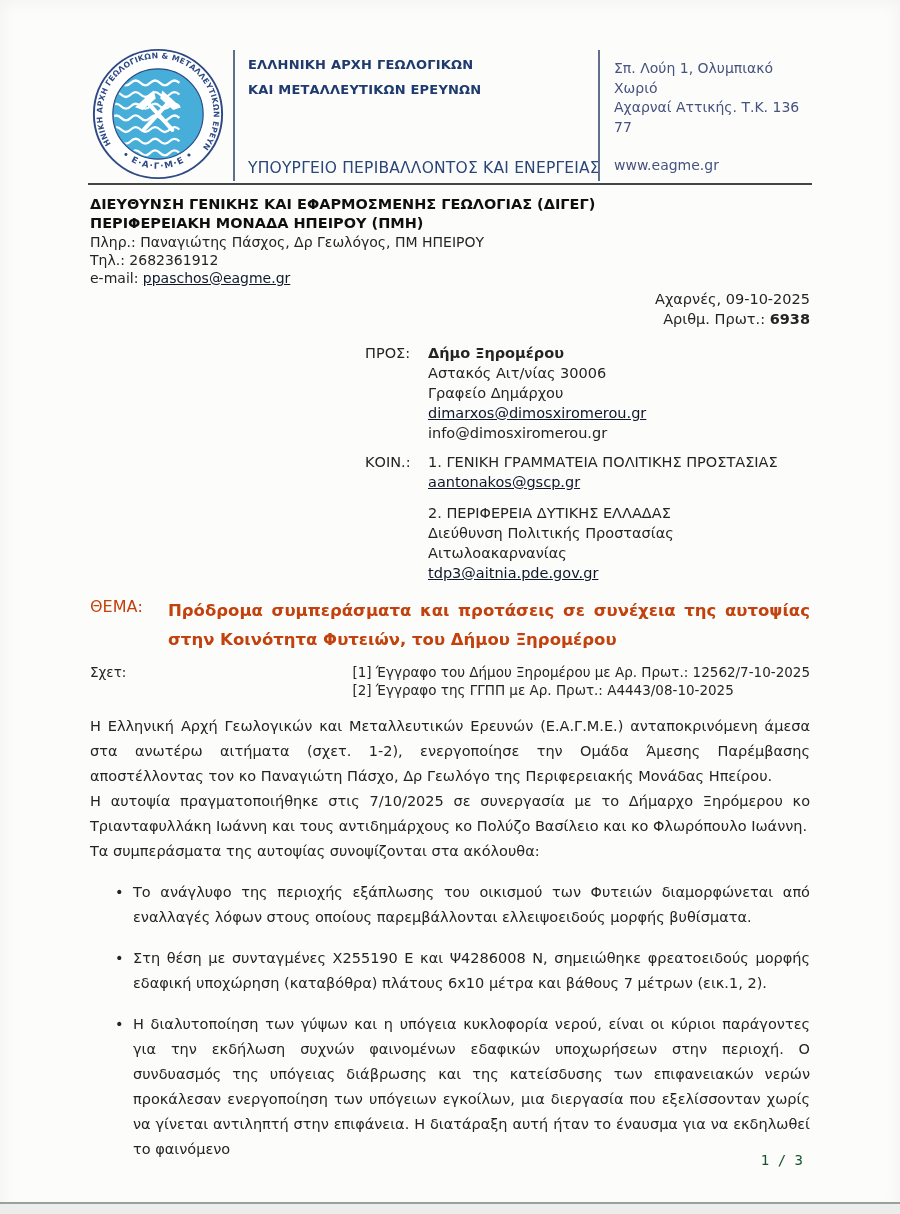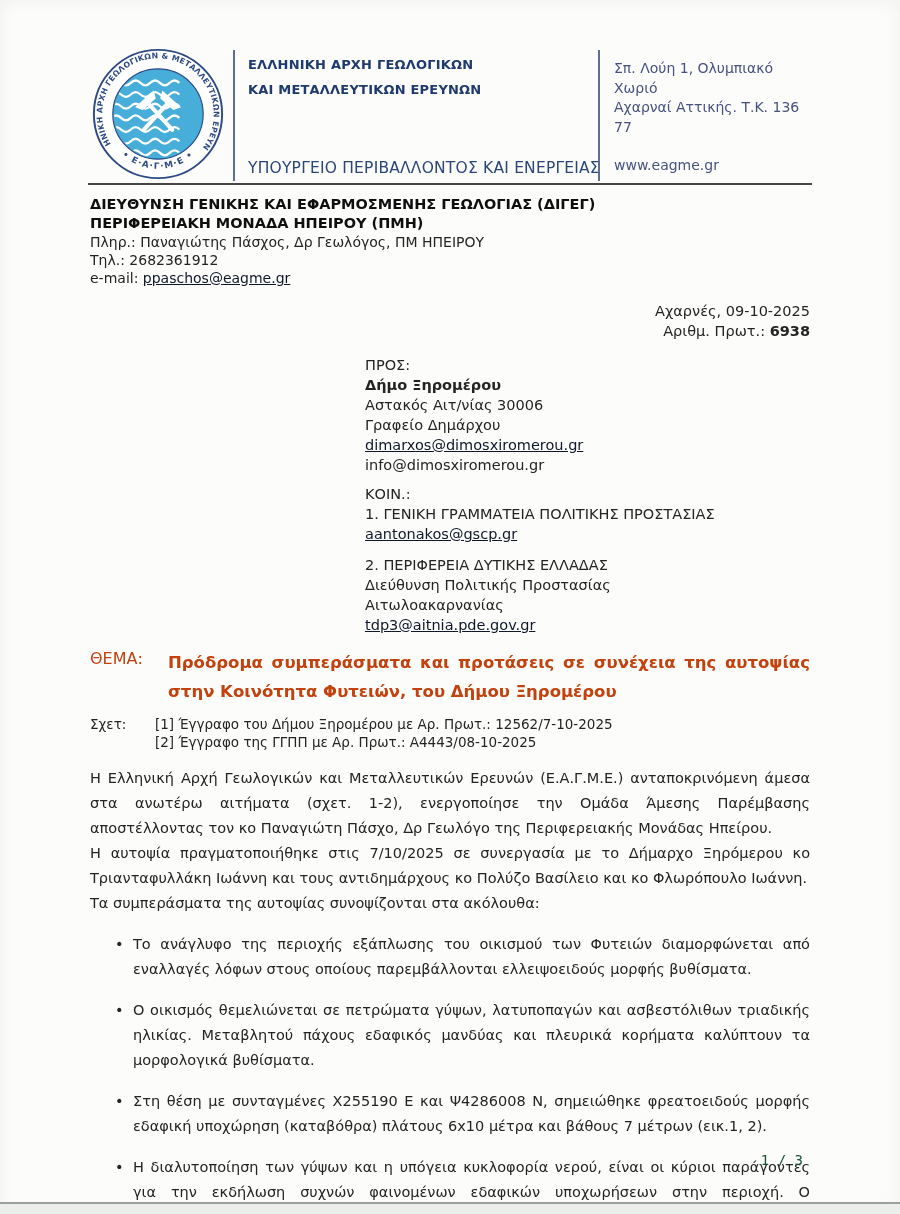--- a/index.html
+++ b/index.html
@@ -25,36 +25,36 @@
 
   .header-rule { position:absolute; top:183px; left:88px; right:88px; height:0; border-top:2.5px solid #454545; }
 
   
   .content { position:absolute; top:195px; left:90px; right:90px; }
 
   .dept-bold { font-weight:bold; font-size:14.5px; line-height:19px; color:#0f0f0f; }
   .dept-line { font-size:14px; line-height:18px; color:#242424; }
   a.doc-link { color:#0f172a; text-decoration:underline; }
 
-  .meta-block { margin-top:15px; text-align:right; font-size:14.5px; line-height:19.5px; color:#242424; }
+  .meta-block { margin-top:3px; text-align:right; font-size:14.5px; line-height:19.5px; color:#242424; }
   .meta-block b { font-weight:bold; }
 
-  .addr-row { display:flex; margin-left:275px; font-size:14.5px; line-height:20px; color:#242424;flex-direction:column; }
+  .addr-row { display:flex; margin-left:275px; font-size:14.5px; line-height:20px; color:#242424; }
   .addr-row.to { margin-top:14px; }
   .addr-row.cc { margin-top:9px; }
   .addr-label { width:63px; flex:none; }
   .addr-content {}
   .to-name { font-weight:bold; }
   .cc-group-2 { margin-top:11px; }
 
   .subject-row { display:flex; margin-top:13px; font-size:16.5px; color:#c2410c; }
   .subject-label { width:78px; flex:none; font-size:16px; padding-top:1px; }
   .subject-text { font-weight:bold; line-height:29px; text-align:justify; }
 
-  .refs-row { display:flex; margin-top:9px; font-size:13.5px; line-height:18px; color:#242424; }
+  .refs-row { display:flex; margin-top:9px; font-size:13.5px; line-height:18px; color:#242424;justify-content:space-between; }
   .refs-label { width:65px; flex:none; }
 
   .body-text { margin-top:15px; font-size:14.5px; line-height:25px; text-align:justify; color:#242424; }
   .body-text p { margin:0; }
   .summary-intro { margin-top:13px; }
   .bullet { position:relative; padding-left:43px; margin-top:16px; }
   .bullet::before { content:"•"; position:absolute; left:25px; top:0; }
 
   .page-number { position:absolute; right:97px; top:1152px; font-family:"DejaVu Sans Mono", monospace; font-size:14px; color:#14532d; }
   .scan-edge { position:absolute; left:0; right:0; top:1202px; height:12px; border-top:2px solid #9aa09b; background:#eceeec; }
@@ -174,21 +174,20 @@
         <div>[2] Έγγραφο της ΓΓΠΠ με Αρ. Πρωτ.: Α4443/08-10-2025</div>
       </div>
     </div>
 
     <div class="body-text">
       <p>Η Ελληνική Αρχή Γεωλογικών και Μεταλλευτικών Ερευνών (Ε.Α.Γ.Μ.Ε.) ανταποκρινόμενη άμεσα στα ανωτέρω αιτήματα (σχετ. 1-2), ενεργοποίησε την Ομάδα Άμεσης Παρέμβασης αποστέλλοντας τον κο Παναγιώτη Πάσχο, Δρ Γεωλόγο της Περιφερειακής Μονάδας Ηπείρου.</p>
       <p>Η αυτοψία πραγματοποιήθηκε στις 7/10/2025 σε συνεργασία με το Δήμαρχο Ξηρόμερου κο Τριανταφυλλάκη Ιωάννη και τους αντιδημάρχους κο Πολύζο Βασίλειο και κο Φλωρόπουλο Ιωάννη.</p>
       <p class="summary-intro">Τα συμπεράσματα της αυτοψίας συνοψίζονται στα ακόλουθα:</p>
       <div>
         <div class="bullet">Το ανάγλυφο της περιοχής εξάπλωσης του οικισμού των Φυτειών διαμορφώνεται από εναλλαγές λόφων στους οποίους παρεμβάλλονται ελλειψοειδούς μορφής βυθίσματα.</div>
-        <div class="bullet">Ο οικισμός θεμελιώνεται σε πετρώματα γύψων, λατυποπαγών και ασβεστόλιθων τριαδικής ηλικίας. Μεταβλητού πάχους εδαφικός μανδύας και πλευρικά κορήματα καλύπτουν τα μορφολογικά βυθίσματα.</div>
         <div class="bullet">Στη θέση με συνταγμένες Χ255190 Ε και Ψ4286008 Ν, σημειώθηκε φρεατοειδούς μορφής εδαφική υποχώρηση (καταβόθρα) πλάτους 6x10 μέτρα και βάθους 7 μέτρων (εικ.1, 2).</div>
         <div class="bullet">Η διαλυτοποίηση των γύψων και η υπόγεια κυκλοφορία νερού, είναι οι κύριοι παράγοντες για την εκδήλωση συχνών φαινομένων εδαφικών υποχωρήσεων στην περιοχή. Ο συνδυασμός της υπόγειας διάβρωσης και της κατείσδυσης των επιφανειακών νερών προκάλεσαν ενεργοποίηση των υπόγειων εγκοίλων, μια διεργασία που εξελίσσονταν χωρίς να γίνεται αντιληπτή στην επιφάνεια. Η διατάραξη αυτή ήταν το έναυσμα για να εκδηλωθεί το φαινόμενο</div>
       </div>
     </div>
   </div>
 
   <div class="page-number">1 / 3</div>
   <div class="scan-edge"></div>
 </div>
 

